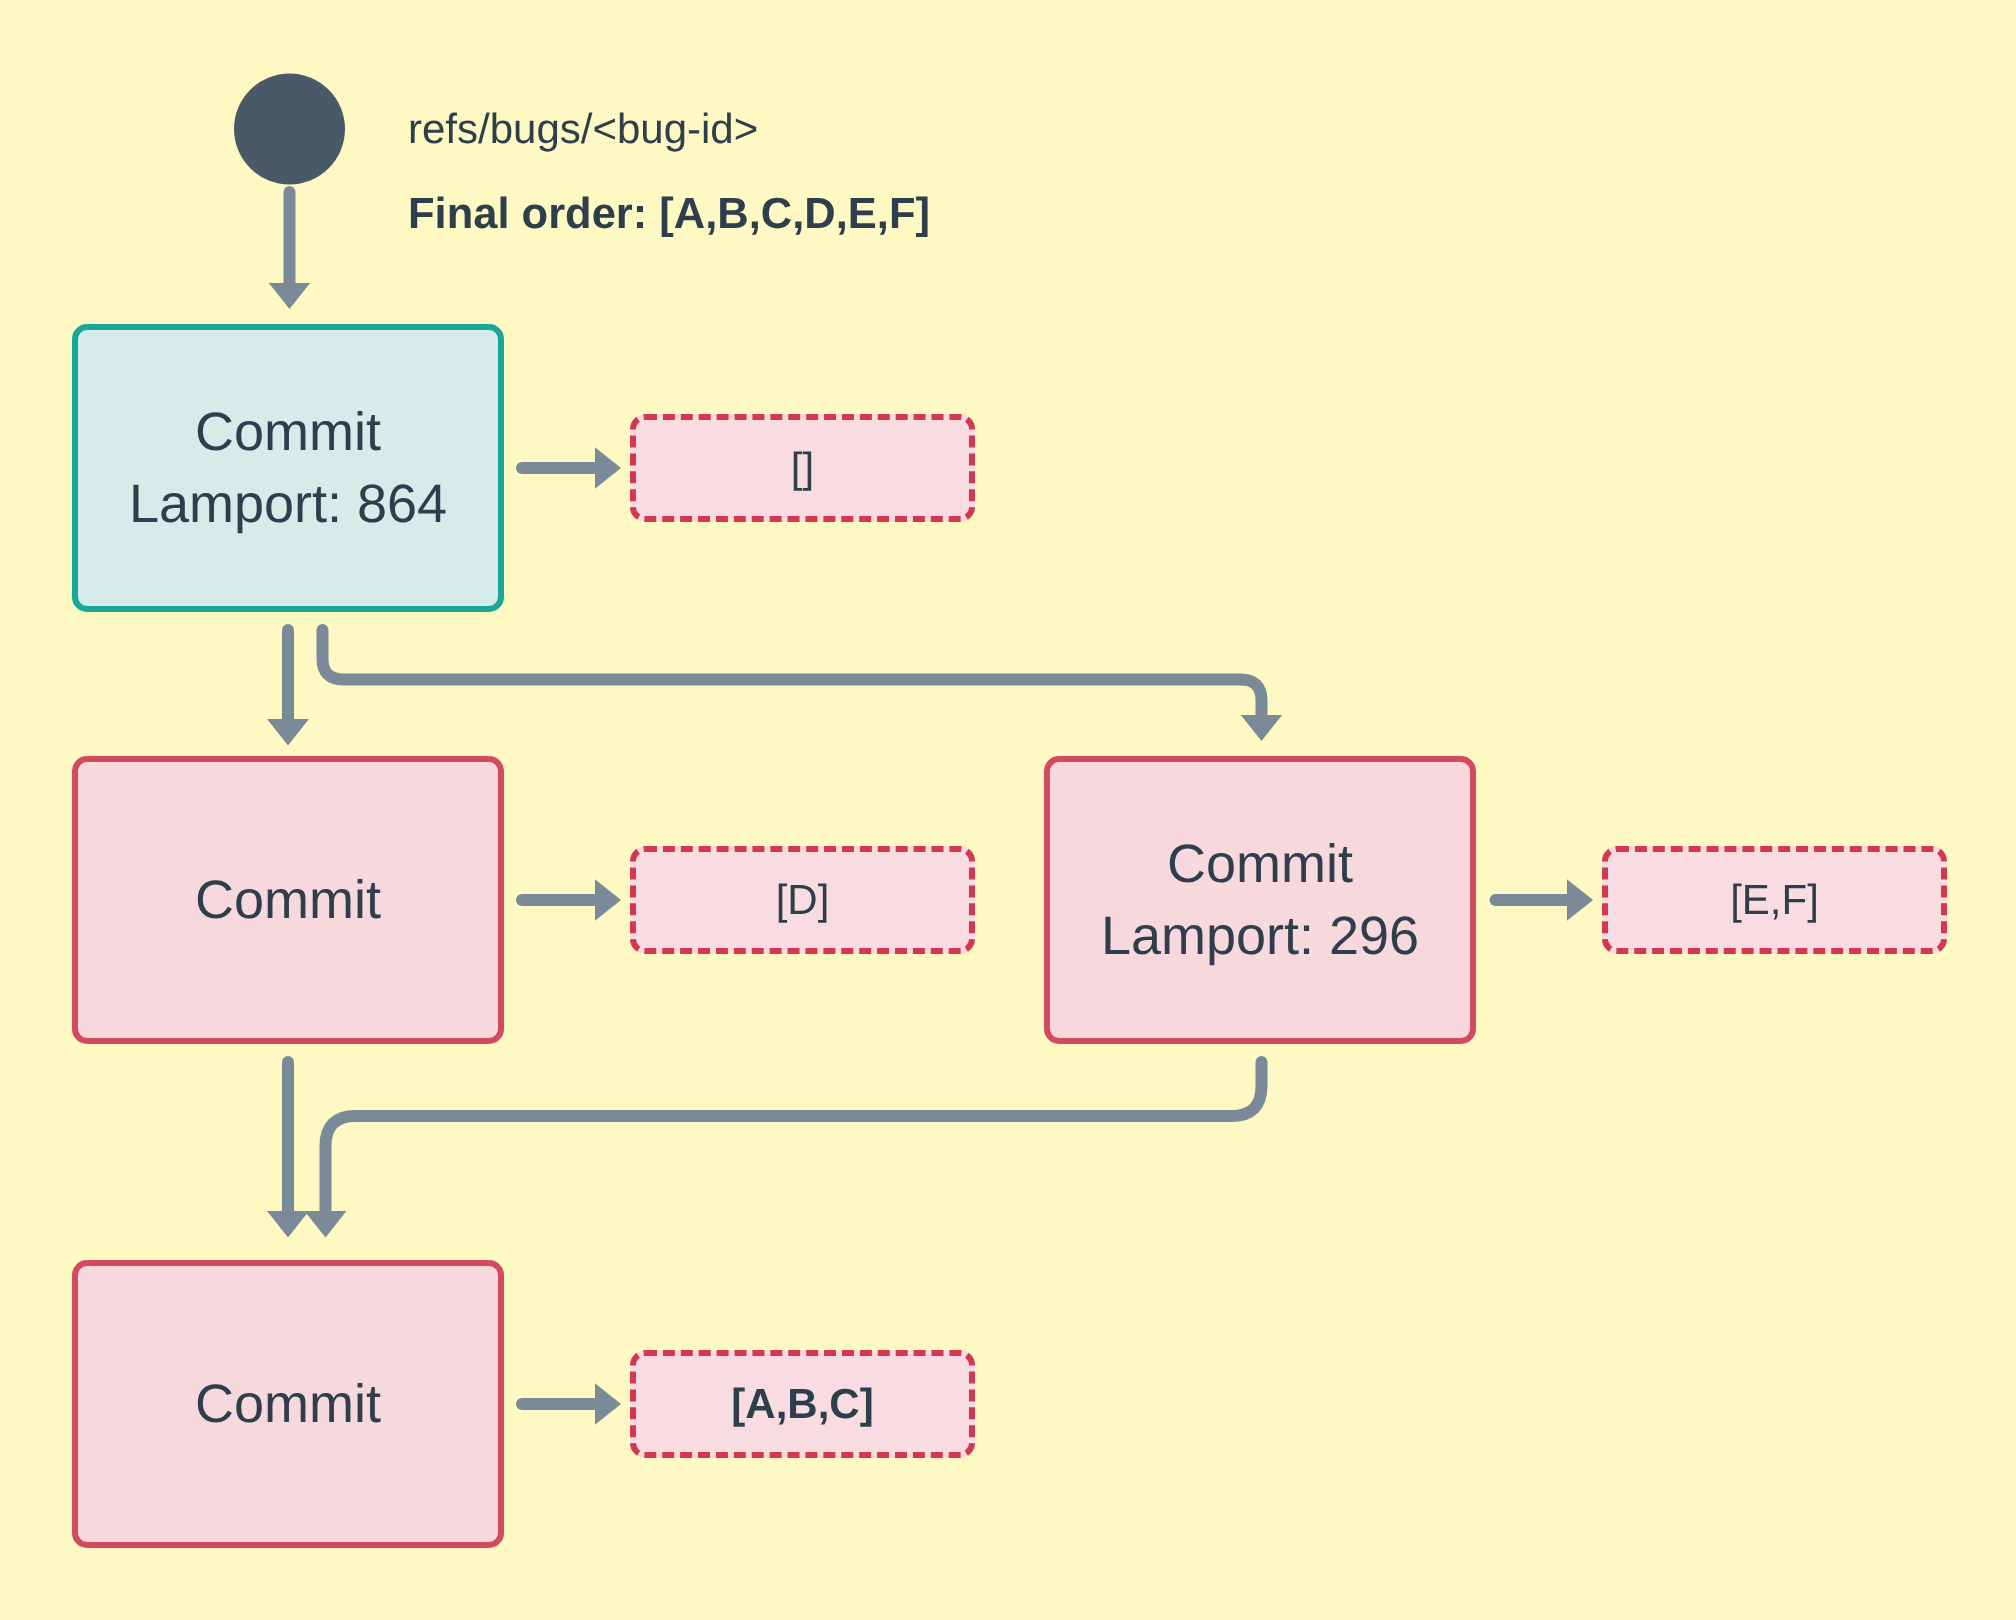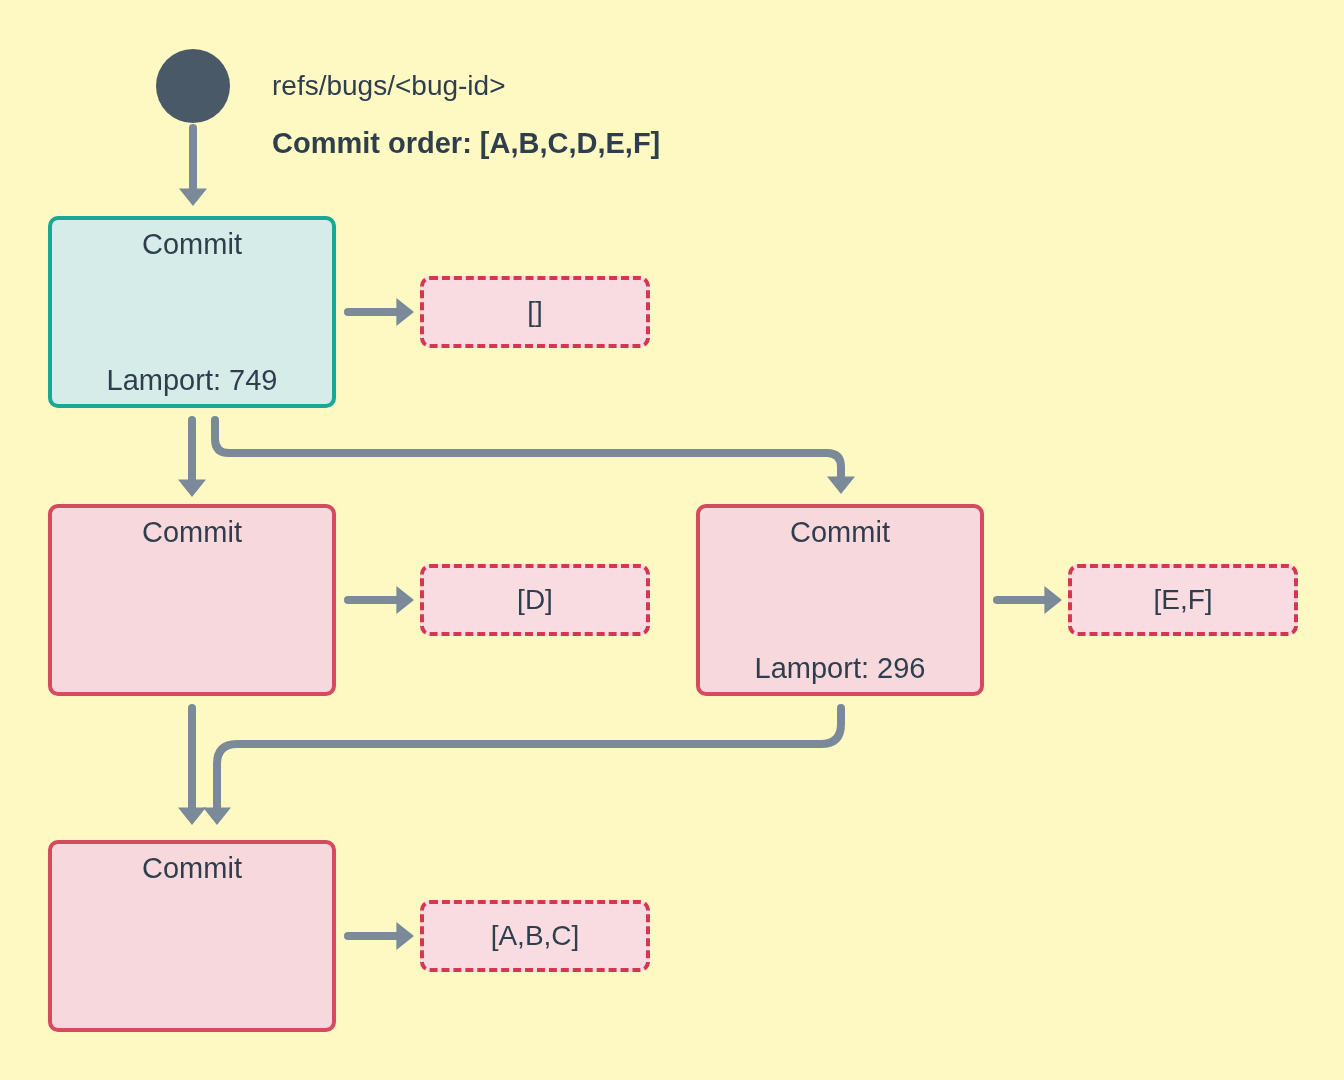--- a/index.html
+++ b/index.html
@@ -39,22 +39,22 @@
   }
   .commit {
     position: absolute;
     width: 288px; height: 192px;
     box-sizing: border-box;
     border-radius: 10px;
     border: 4px solid;
     display: flex;
     flex-direction: column;
     align-items: center;
-    justify-content: space-between;
-    font-size: 29px;
+    justify-content: center;
+    font-size: 36px;
     line-height: 48px;
     color: #2f3e4d;
     z-index: 1;
     text-align: center;
   }
   .commit.teal { border-color: #19a797; background: #d5ece8; }
   .commit.red  { border-color: #d44a5f; background: #f7d9dd; }
   .payload {
     position: absolute;
     width: 230px; height: 72px;
@@ -69,21 +69,21 @@
     color: #2f3e4d;
     z-index: 1;
   }
   .pos-root    { left: 48px;   top: 216px; }
   .pos-left    { left: 48px;   top: 504px; }
   .pos-right   { left: 696px;  top: 504px; }
   .pos-merge   { left: 48px;   top: 840px; }
   .pos-p-root  { left: 420px;  top: 276px; }
   .pos-p-left  { left: 420px;  top: 564px; }
   .pos-p-right { left: 1068px; top: 564px; align-items: center; }
-  .pos-p-merge { left: 420px;  top: 900px; }
+  .pos-p-merge { left: 420px;  top: 900px; font-weight: bold; }
 </style>
 </head>
 <body>
 
 <div class="canvas">
 
   <svg class="arrow-layer" viewBox="0 0 1344 1080" xmlns="http://www.w3.org/2000/svg">
     <defs>
       <marker id="ah" markerWidth="3" markerHeight="3.5" refX="0.2" refY="1.75" orient="auto" markerUnits="strokeWidth">
         <path d="M0,0 L2.2,1.75 L0,3.5 Z" fill="#7b8a99"></path>
@@ -99,25 +99,25 @@
       <path d="M215 420 V439 Q215 453 229 453 H827 Q841 453 841 467 V478" marker-end="url(#ah)"></path>
       <path d="M348 600 H398" marker-end="url(#ah)"></path>
       <path d="M997 600 H1046" marker-end="url(#ah)"></path>
       <path d="M192 708 V809" marker-end="url(#ah)"></path>
       <path d="M841 708 V724 Q841 744 821 744 H237 Q217 744 217 764 V809" marker-end="url(#ah)"></path>
       <path d="M348 936 H398" marker-end="url(#ah)"></path>
     </g>
   </svg>
 
   <div class="ref-label">refs/bugs/&lt;bug-id&gt;</div>
-  <div class="final-order">Commit order: [A,B,C,D,E,F]</div>
+  <div class="final-order">Final order: [A,B,C,D,E,F]</div>
 
   <div class="commit teal pos-root">
     <span>Commit</span>
-    <span>Lamport: 749</span>
+    <span>Lamport: 864</span>
   </div>
   <div class="payload pos-p-root">
     <span>[]</span>
   </div>
 
   <div class="commit red pos-left">
     <span>Commit</span>
   </div>
   <div class="payload pos-p-left">
     <span>[D]</span>

